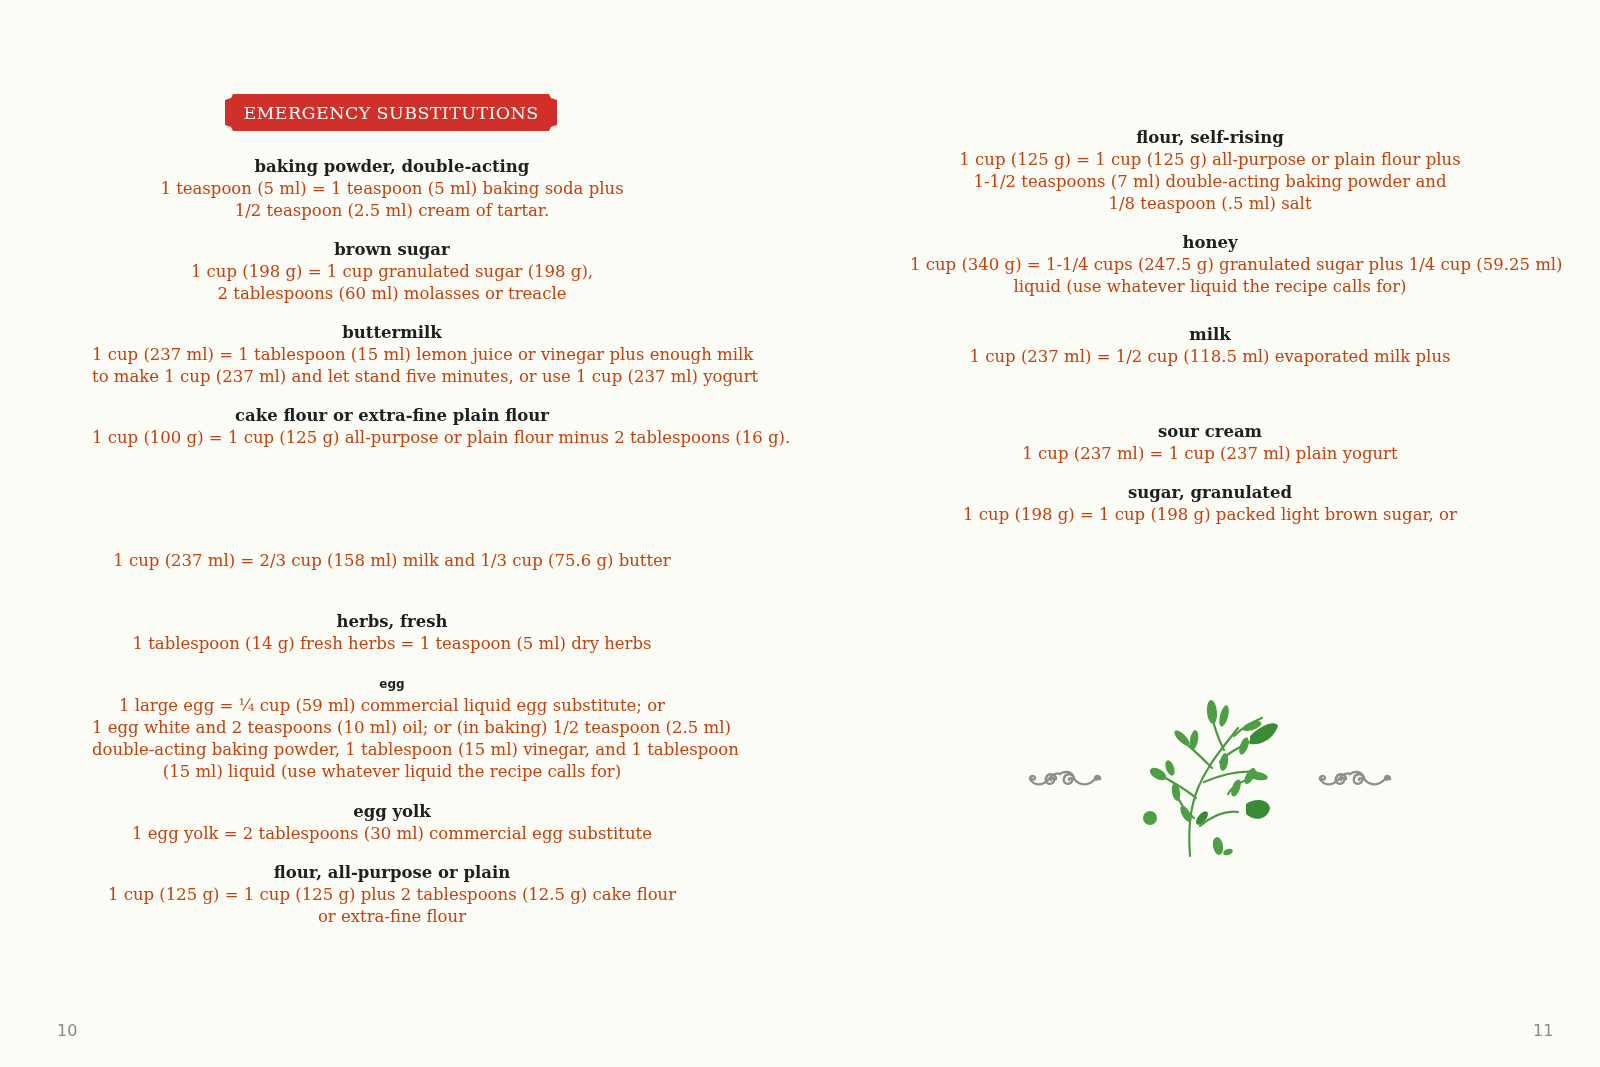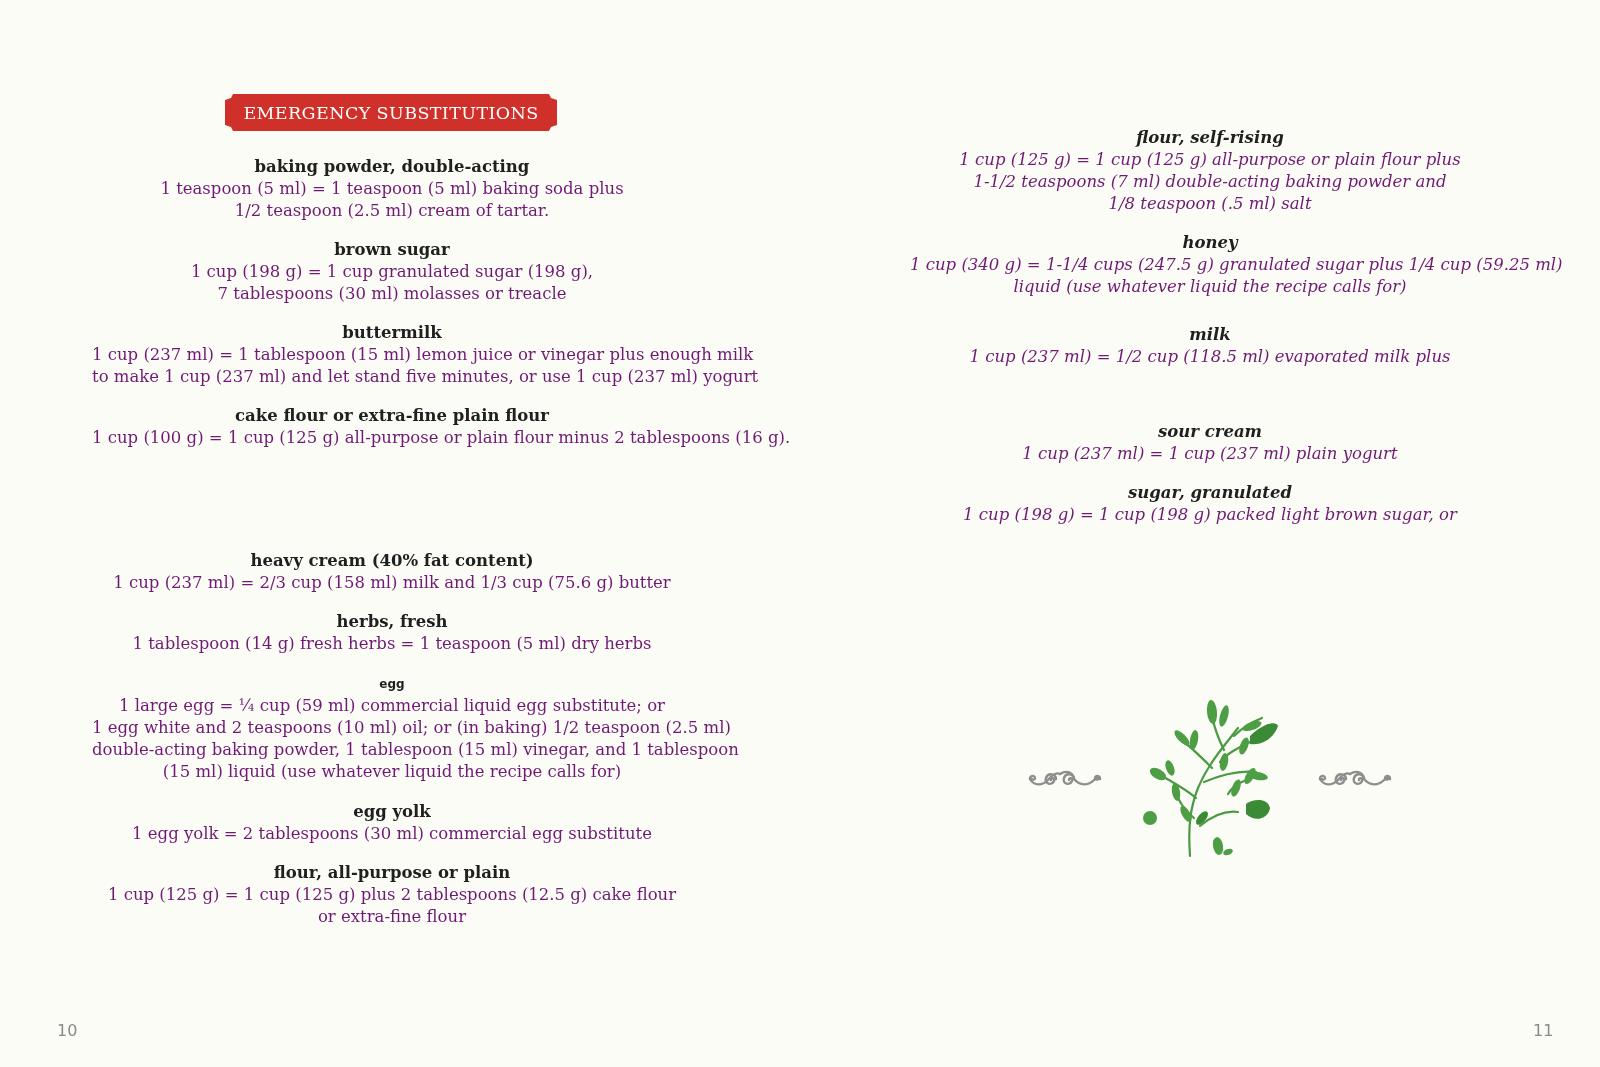--- a/index.html
+++ b/index.html
@@ -36,25 +36,25 @@
     line-height: 22px;
     color: #1f1f1f;
   }
   .entry .title.sans {
     font-family: "DejaVu Sans", "Liberation Sans", sans-serif;
     font-size: 12px;
   }
   .entry .line {
     font-size: 16.5px;
     line-height: 22px;
-    color: #701a75;
+    color: #c2410c;
     white-space: nowrap;
   }
   .left-col .entry { left: 92px; width: 600px; }
-  .right-col .entry { left: 110px; width: 600px; font-style: italic; }
+  .right-col .entry { left: 110px; width: 600px; }
 
   .page-num {
     position: absolute;
     top: 1021px;
     font-family: "DejaVu Sans", sans-serif;
     font-size: 16px;
     color: #8a8a8a;
   }
 
   .ornament { position: absolute; }
@@ -71,37 +71,36 @@
 
     <div class="entry" style="top:156px">
       <div class="title">baking powder, double-acting</div>
       <div class="line">1 teaspoon (5 ml) = 1 teaspoon (5 ml) baking soda plus</div>
       <div class="line">1/2 teaspoon (2.5 ml) cream of tartar.</div>
     </div>
 
     <div class="entry" style="top:239px">
       <div class="title">brown sugar</div>
       <div class="line">1 cup (198 g) = 1 cup granulated sugar (198 g),</div>
-      <div class="line">7 tablespoons (30 ml) molasses or treacle</div>
+      <div class="line">2 tablespoons (60 ml) molasses or treacle</div>
     </div>
 
     <div class="entry" style="top:322px">
       <div class="title">buttermilk</div>
       <div class="line">1 cup (237 ml) = 1 tablespoon (15 ml) lemon juice or vinegar plus enough milk</div>
       <div class="line">to make 1 cup (237 ml) and let stand five minutes, or use 1 cup (237 ml) yogurt</div>
     </div>
 
     <div class="entry" style="top:405px">
       <div class="title">cake flour or extra-fine plain flour</div>
       <div class="line">1 cup (100 g) = 1 cup (125 g) all-purpose or plain flour minus 2 tablespoons (16 g).</div>
     </div>
 
 
     <div class="entry" style="top:550px">
-      <div class="title">heavy cream (40% fat content)</div>
       <div class="line">1 cup (237 ml) = 2/3 cup (158 ml) milk and 1/3 cup (75.6 g) butter</div>
     </div>
 
     <div class="entry" style="top:611px">
       <div class="title">herbs, fresh</div>
       <div class="line">1 tablespoon (14 g) fresh herbs = 1 teaspoon (5 ml) dry herbs</div>
     </div>
 
     <div class="entry" style="top:673px">
       <div class="title sans">egg</div>

